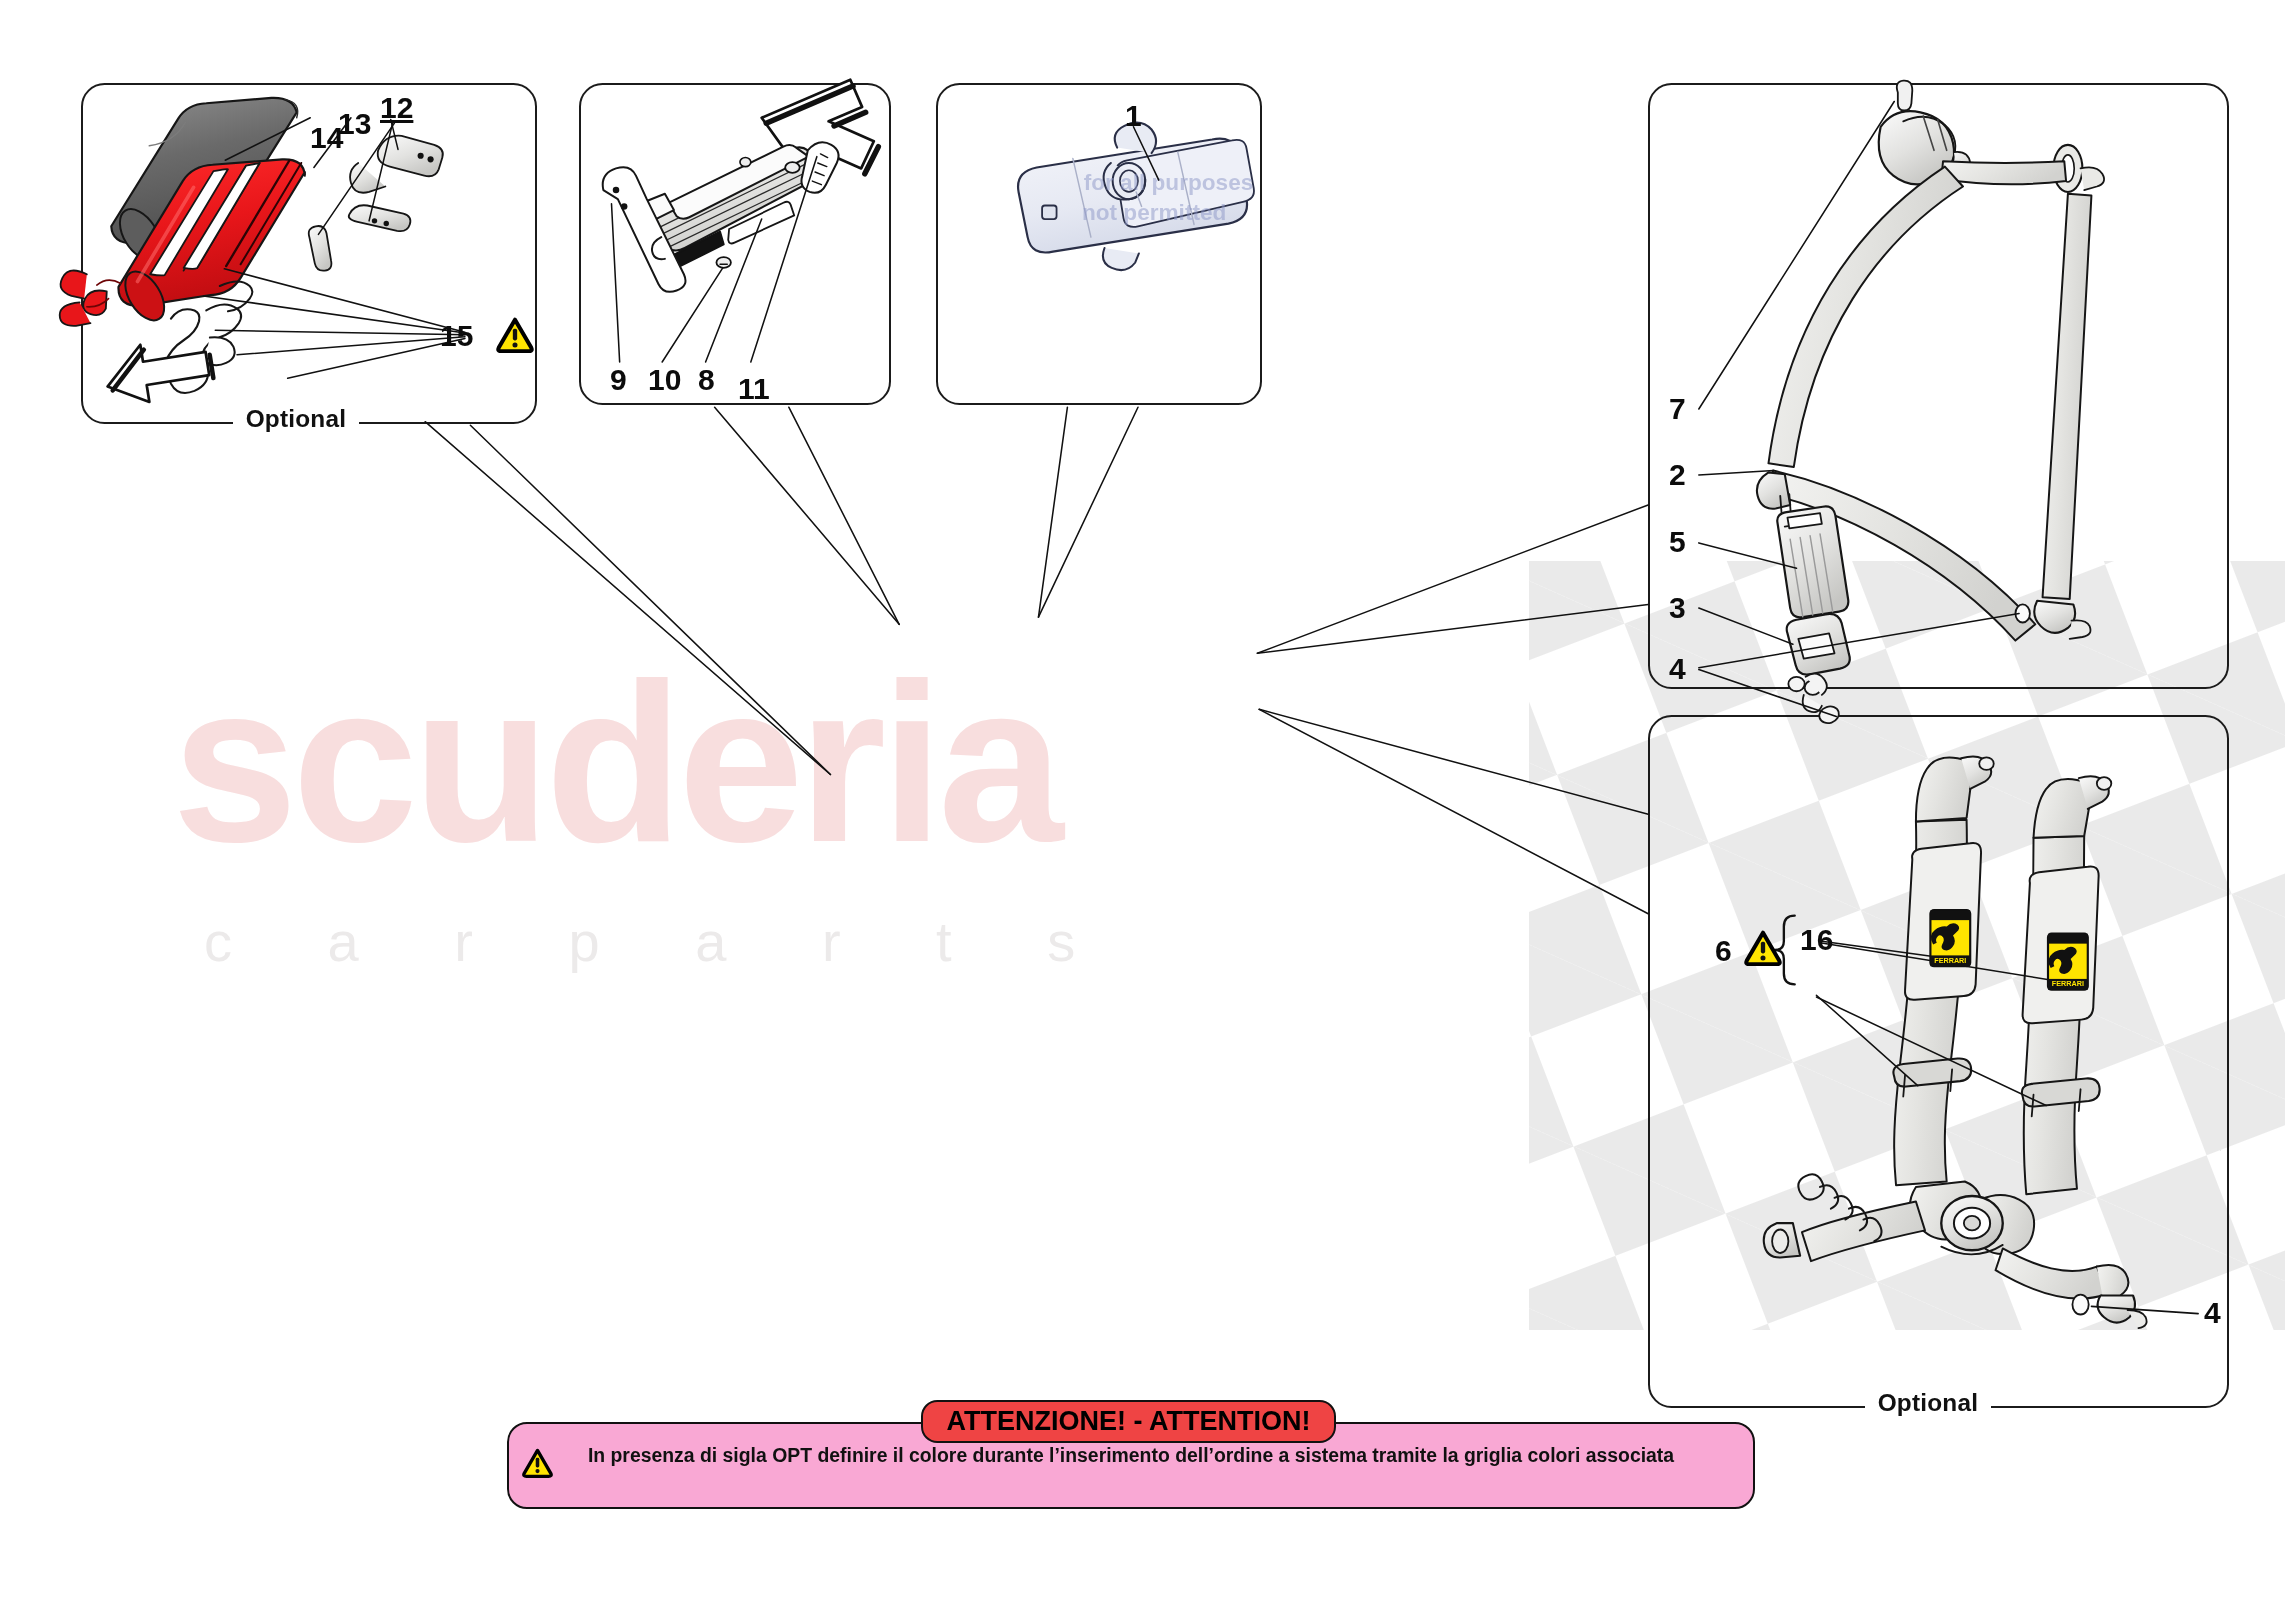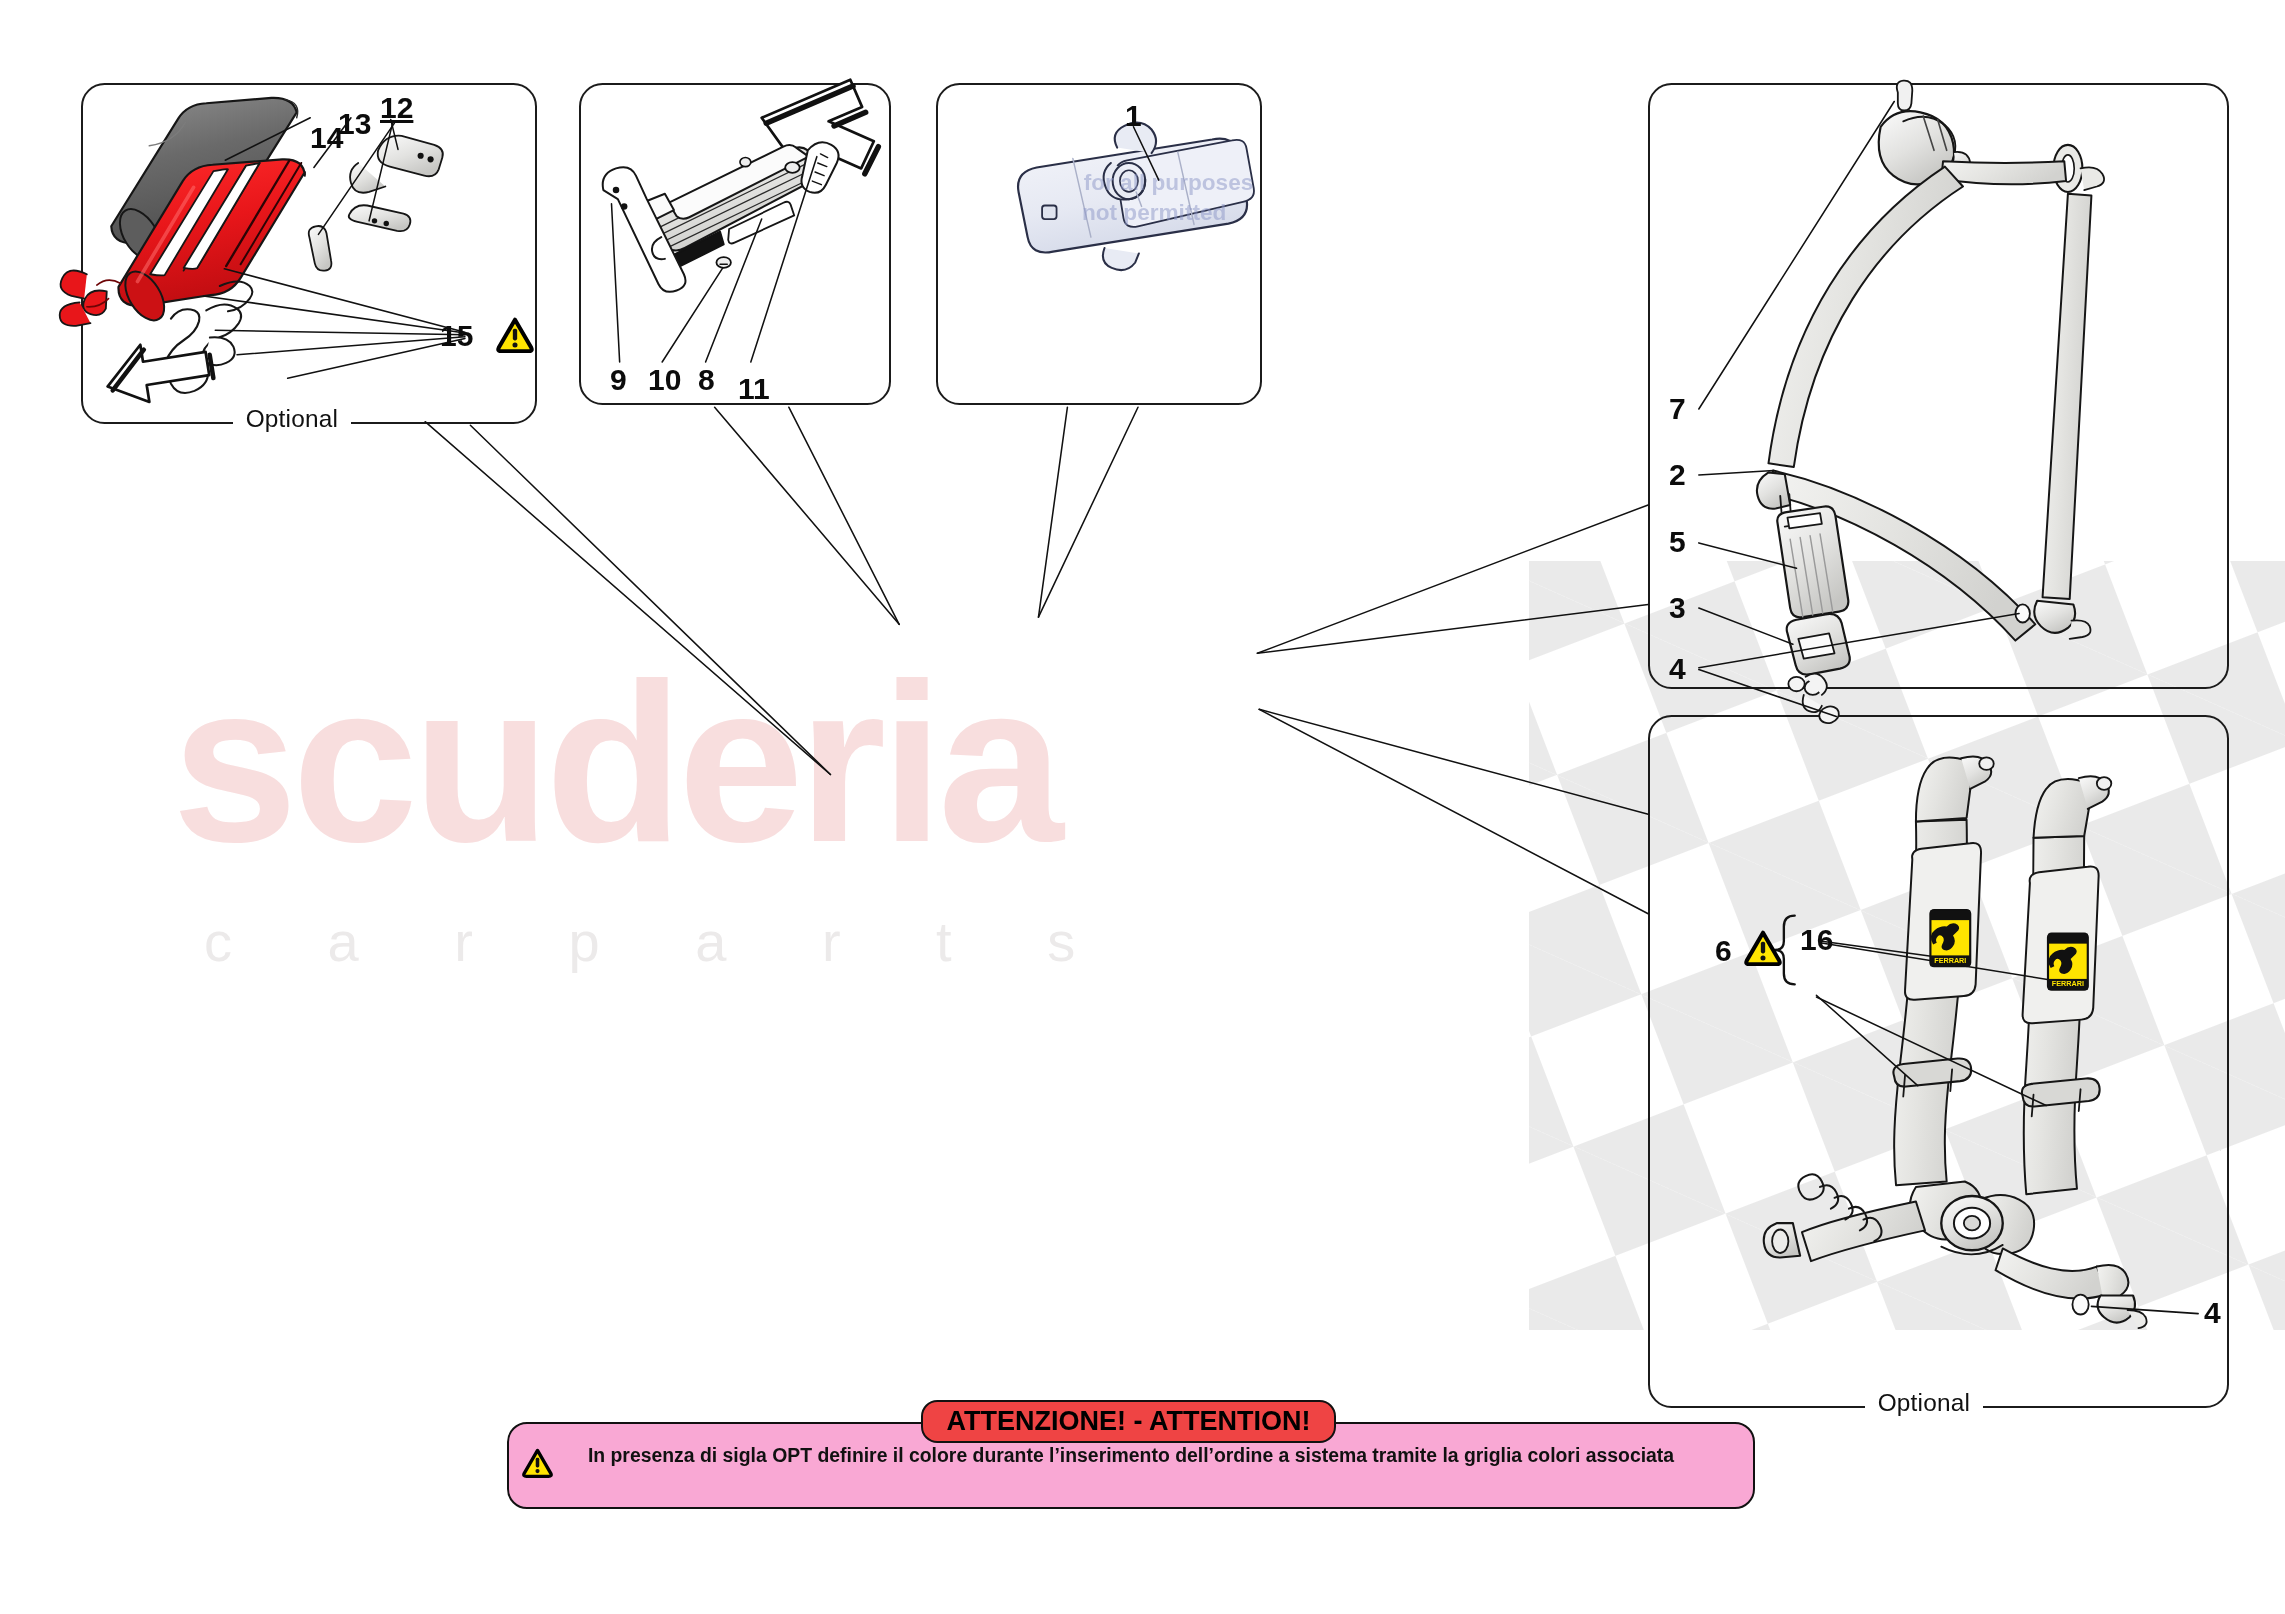--- a/index.html
+++ b/index.html
@@ -78,21 +78,21 @@
     background: transparent;
     z-index: 2;
   }
 
   
   .optional-tag {
     position: absolute;
     background: #ffffff;
     padding: 0 12.7px;
     font-size: 24.4px;
-    font-weight: 400;
+    font-weight: 700;
     color: #111;
     letter-spacing: 0.2px;
     line-height: 1;
     z-index: 6;
     white-space: nowrap;
   }
 
   
   .lbl {
     position: absolute;

